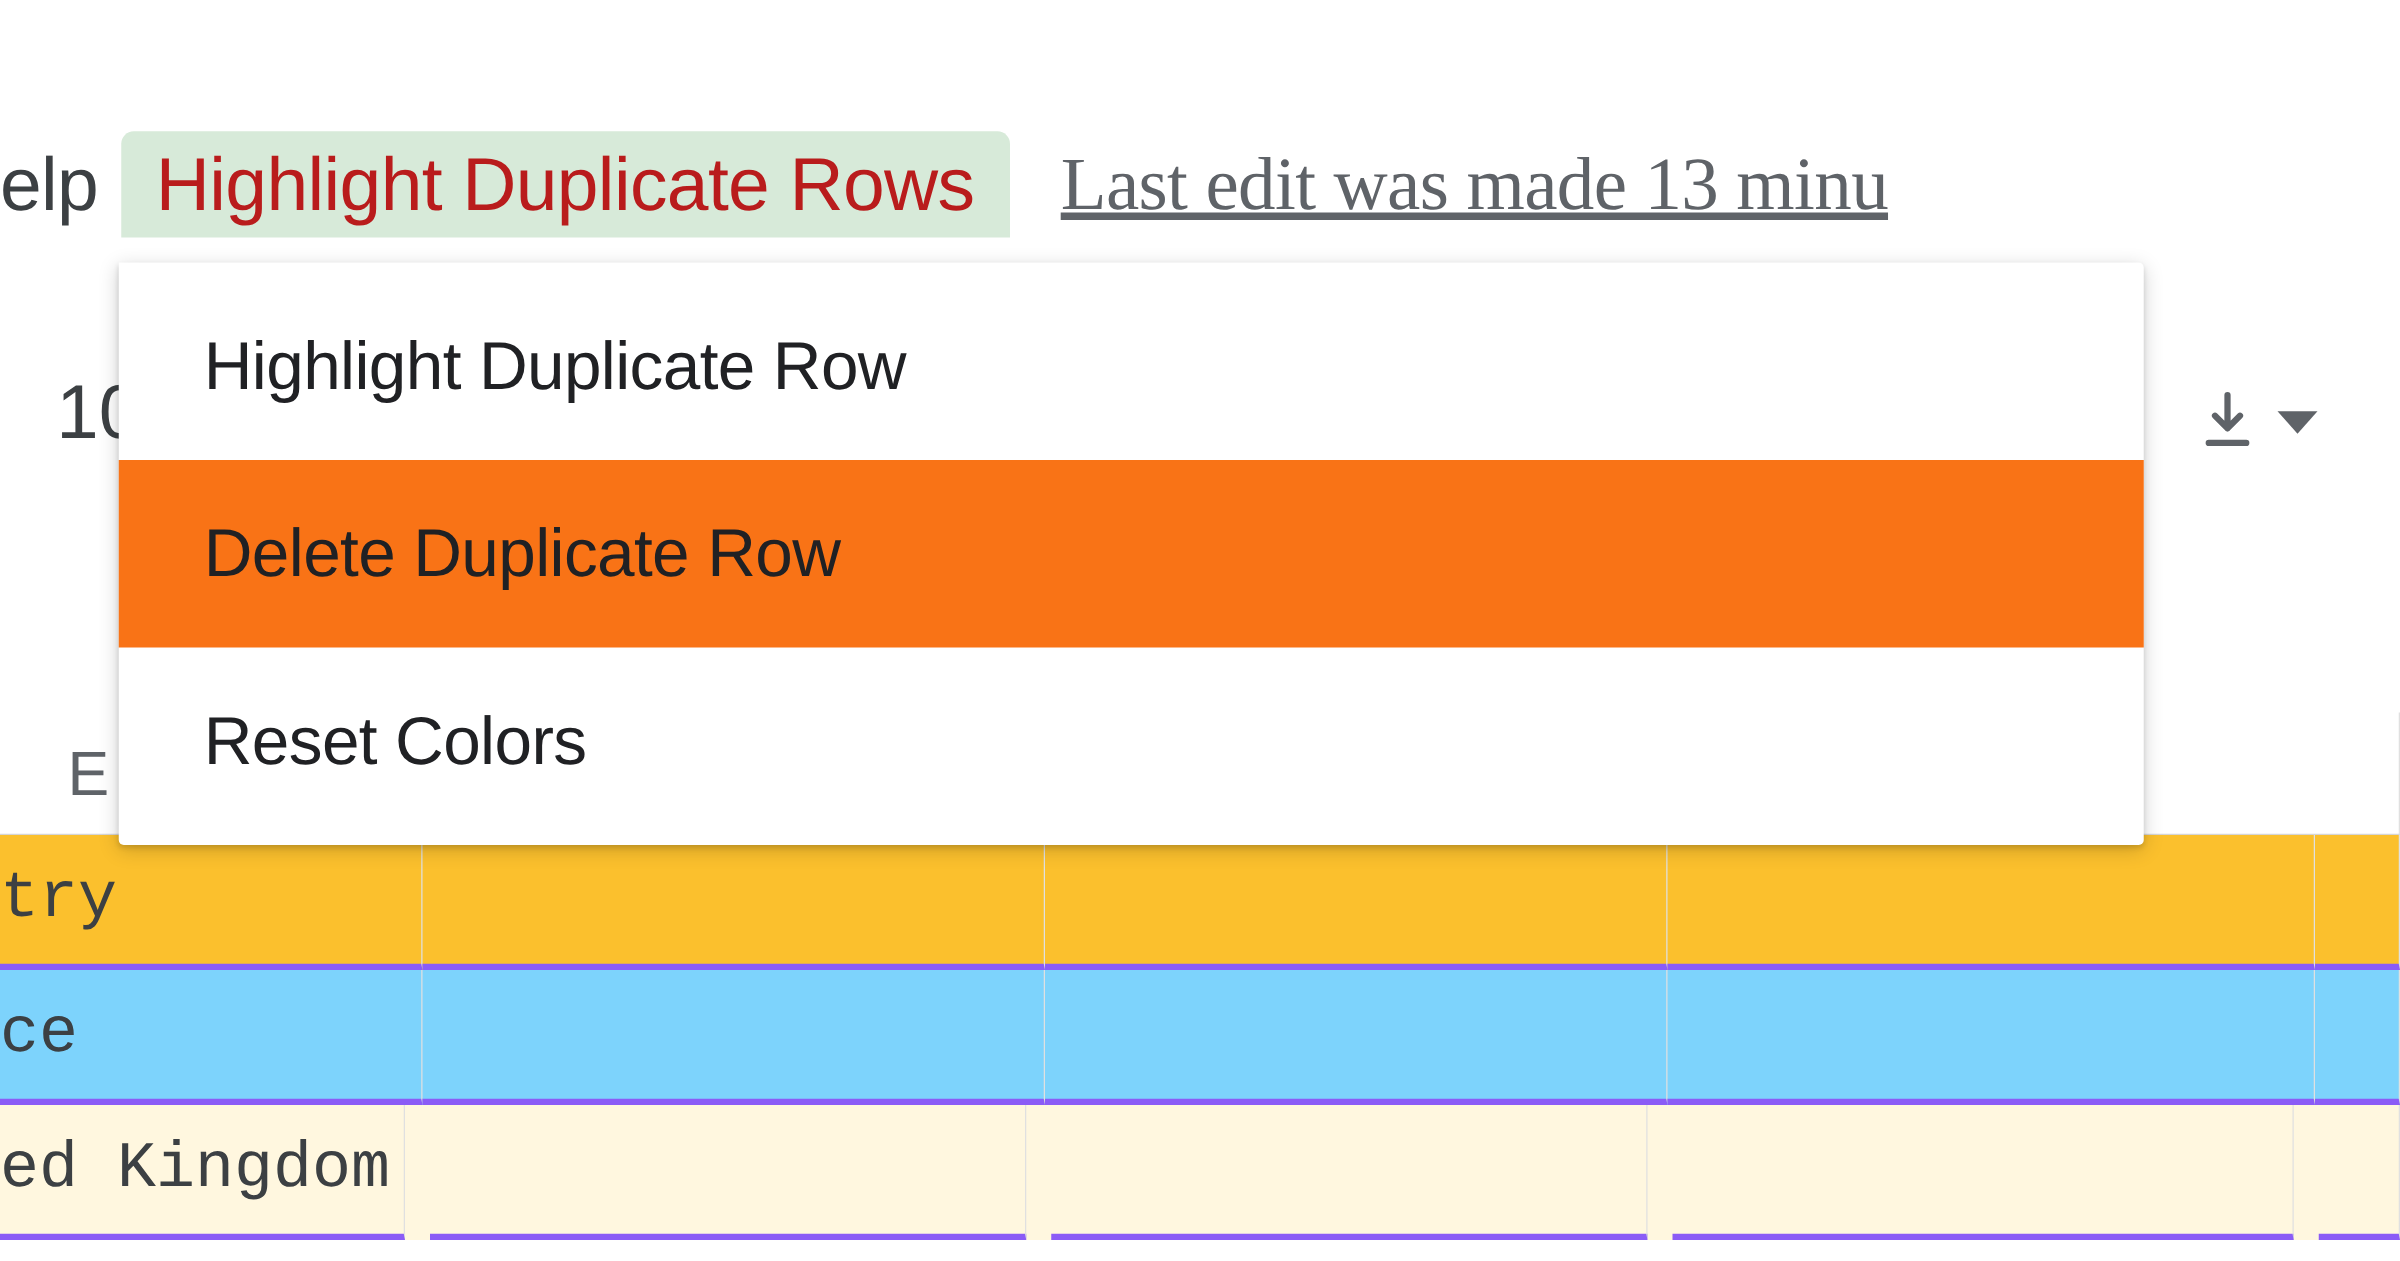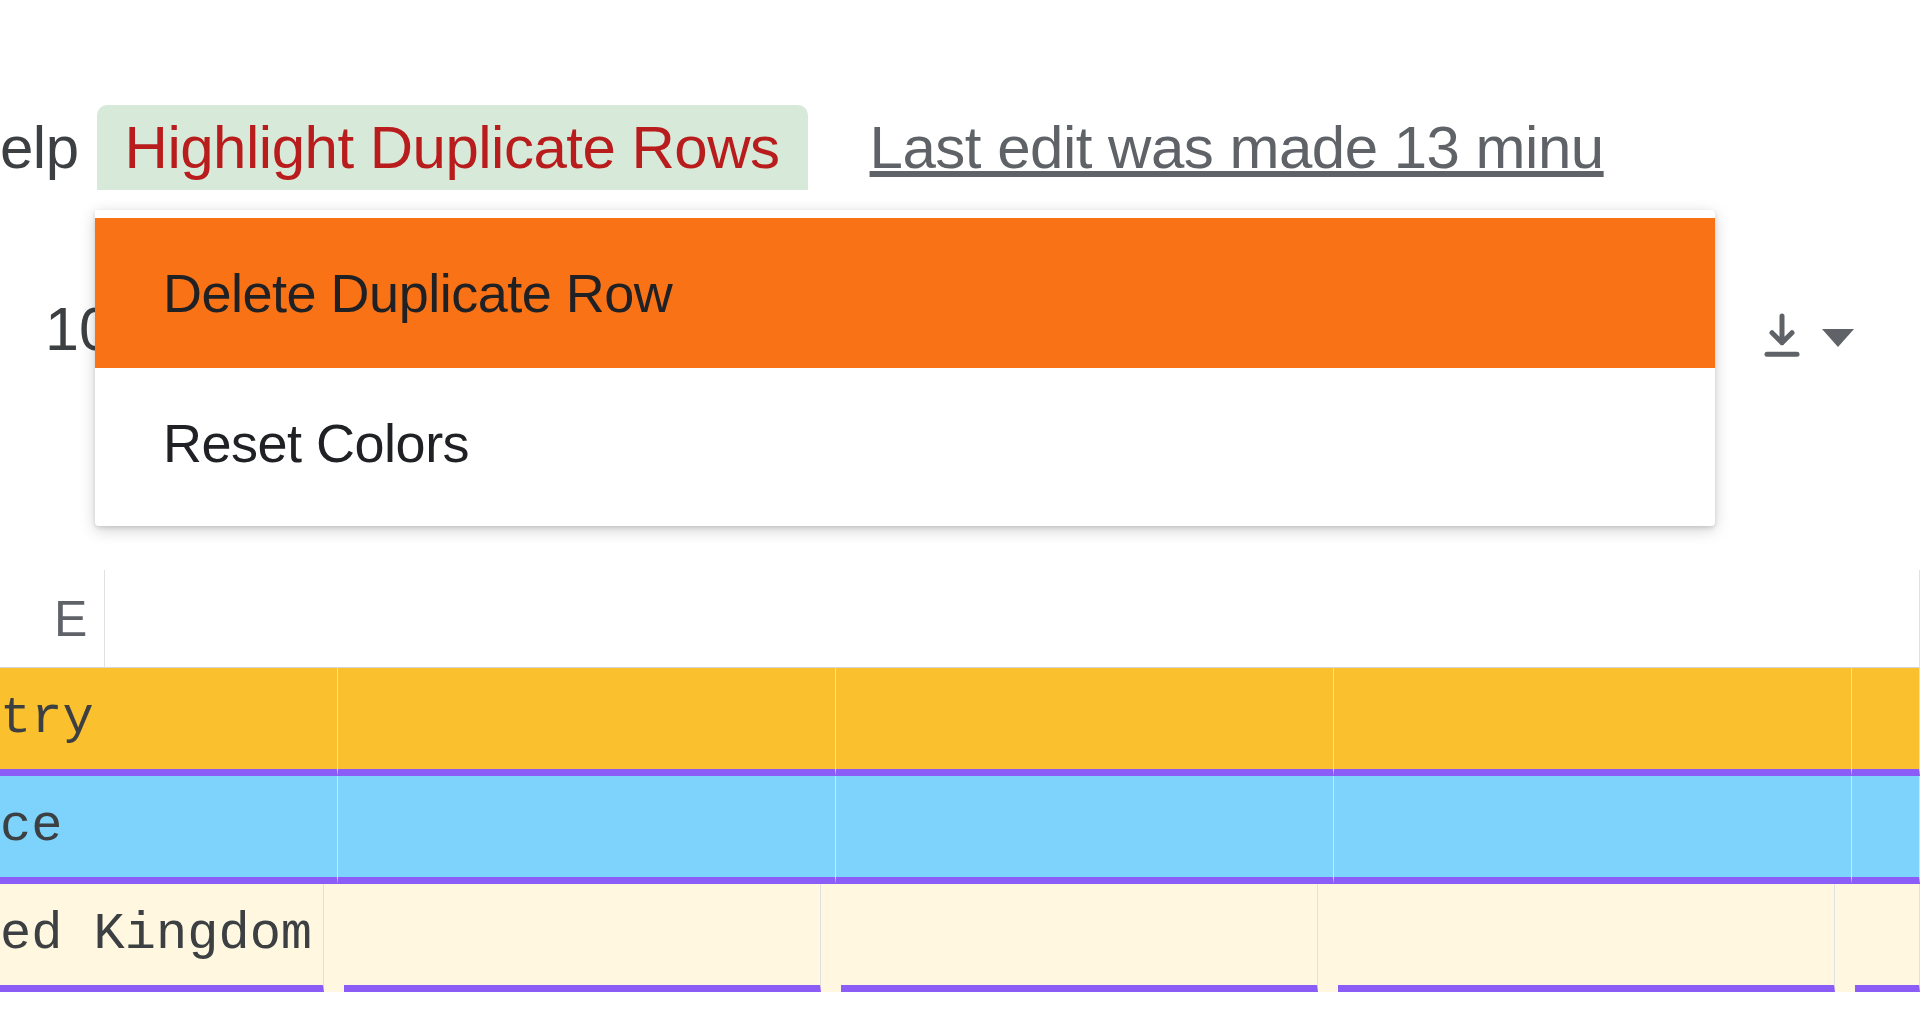--- a/index.html
+++ b/index.html
@@ -29,25 +29,26 @@
       letter-spacing: -0.5px;
     }
     .menu-highlight {
       background: #d7ead9;
       border-radius: 10px 10px 0 0;
       padding: 8px 28px;
       color: #b91c1c;
       letter-spacing: -0.5px;
     }
     .last-edit {
-      margin-left: 62px;
+      margin-left: 41px;
       color: #5f6368;
       text-decoration: underline;
       letter-spacing: -0.5px;
       white-space: nowrap;
+      font-family: Liberation Serif, serif;
     }
     .toolbar-partial {
       position: absolute;
       top: 294px;
       left: 45px;
       font-size: 61px;
       color: #3c4043;
     }
     .dropdown {
       position: absolute;
@@ -137,21 +138,21 @@
       top: 668px;
       left: 0;
       width: 1920px;
     }
     .srow {
       display: flex;
       height: 108px;
     }
     .srow .sc {
       border-right: 1px solid #e0e0e0;
-      border-bottom: 7px solid #8b5cf6;
+      border-bottom: 5px solid #8b5cf6;
       font-family: 'Courier New', monospace;
       font-size: 52px;
       color: #3c4043;
       display: flex;
       align-items: center;
       overflow: hidden;
       white-space: nowrap;
     }
     .sc-1 { width: 338px; padding-left: 0; }
     .sc-2 { width: 498px; }
@@ -164,20 +165,21 @@
 
 <div class="menubar">
   <span class="menu-help">elp</span>
   <span class="menu-highlight">Highlight Duplicate Rows</span>
   <span class="last-edit">Last edit was made 13 minu</span>
 </div>
 
 <div class="toolbar-partial">10</div>
 
 <div class="dropdown">
+  <div class="dropdown-item">Highlight Duplicate Row</div>
   <div class="dropdown-item hover">Delete Duplicate Row</div>
   <div class="dropdown-item">Reset Colors</div>
 </div>
 
 <div class="icon-area">
   <span class="download-icon">
     <svg viewBox="0 0 24 28">
       <path d="M12 2 L12 18 M12 18 L6 12 M12 18 L18 12" stroke="#5f6368" stroke-width="3" fill="none" stroke-linecap="round" stroke-linejoin="round"></path>
       <line x1="3" y1="25" x2="21" y2="25" stroke="#5f6368" stroke-width="3" stroke-linecap="round"></line>
     </svg>

